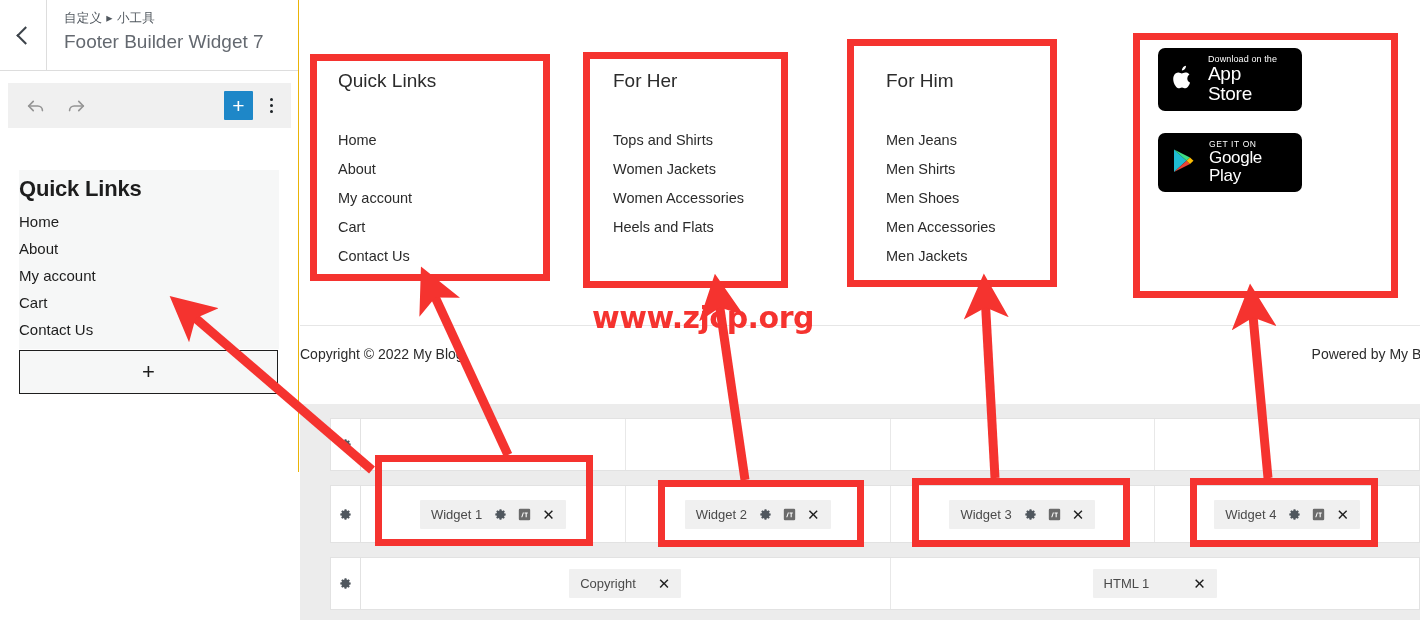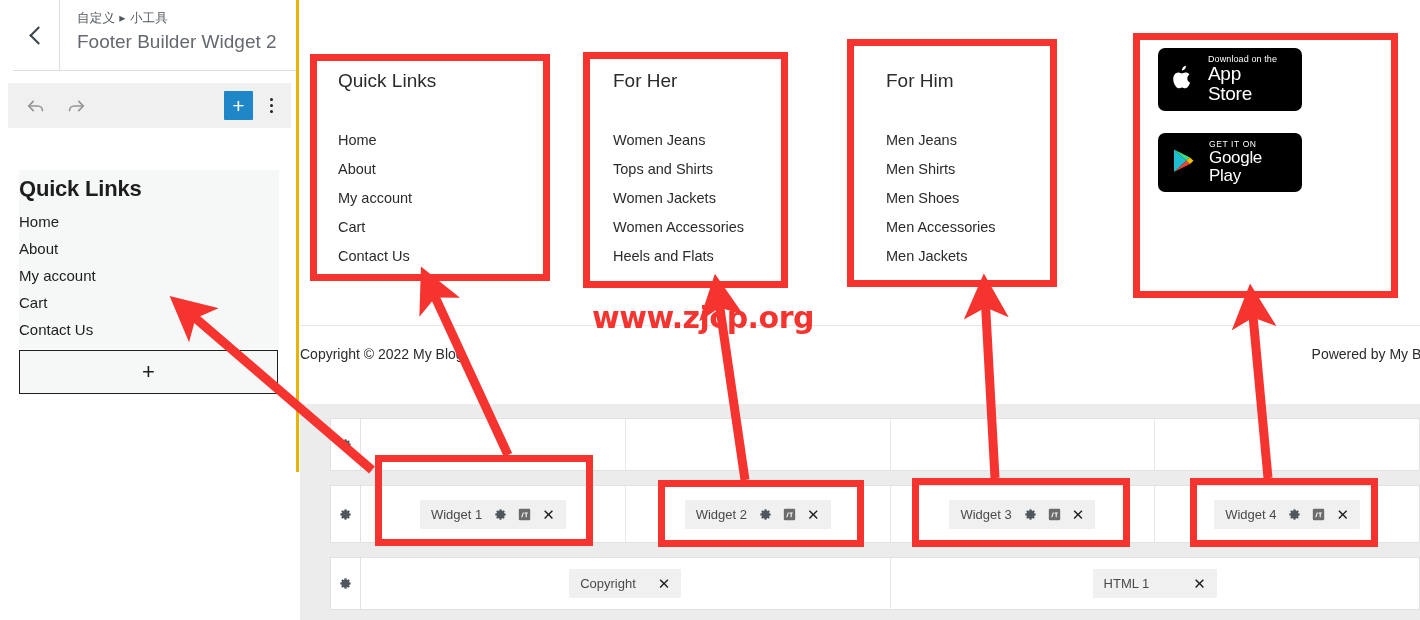--- a/index.html
+++ b/index.html
@@ -12,23 +12,22 @@
     overflow: hidden;
     font-family: "Liberation Sans", "DejaVu Sans", sans-serif;
     color: #32373c;
   }
 
   
   #sidebar {
     position: absolute; left: 0; top: 0;
     width: 299px; height: 472px;
     background: #fff;
-    border-right: 3px solid #eab308;
-    box-sizing: border-box;
-    padding-left: 13px;
+    border-right: 1px solid #eab308;
+    box-sizing: border-box;
   }
   #sidebar-header {
     position: relative;
     height: 71px;
     border-bottom: 1px solid #ddd;
     box-sizing: border-box;
   }
   #back-btn {
     position: absolute; left: 0; top: 0;
     width: 47px; height: 70px;
@@ -301,21 +300,21 @@
 <body>
 
 <div id="sidebar">
 
   <div id="sidebar-header">
     <div id="back-btn">
       <span class="chev"></span>
     </div>
     <div id="header-texts">
       <div id="breadcrumb">自定义 ▸ 小工具</div>
-      <div id="panel-title">Footer Builder Widget 2</div>
+      <div id="panel-title">Footer Builder Widget 7</div>
     </div>
   </div>
 
   <div id="block-toolbar">
     <div class="tb-icon" id="undo-icon">
       <svg width="22" height="22" viewBox="0 0 24 24" fill="none" stroke="#949494" stroke-width="1.8" stroke-linecap="round" stroke-linejoin="round">
         <path d="M9 7 L4 12 L9 17"></path>
           <path d="M4 12 H14 a5 5 0 0 1 5 5"></path>
       </svg>
     </div>
@@ -360,21 +359,20 @@
         <li>About</li>
         <li>My account</li>
         <li>Cart</li>
         <li>Contact Us</li>
       </ul>
     </div>
 
     <div class="fcol" id="col-her">
       <h4>For Her</h4>
       <ul>
-        <li>Women Jeans</li>
         <li>Tops and Shirts</li>
         <li>Women Jackets</li>
         <li>Women Accessories</li>
         <li>Heels and Flats</li>
       </ul>
     </div>
 
     <div class="fcol" id="col-him">
       <h4>For Him</h4>
       <ul>

